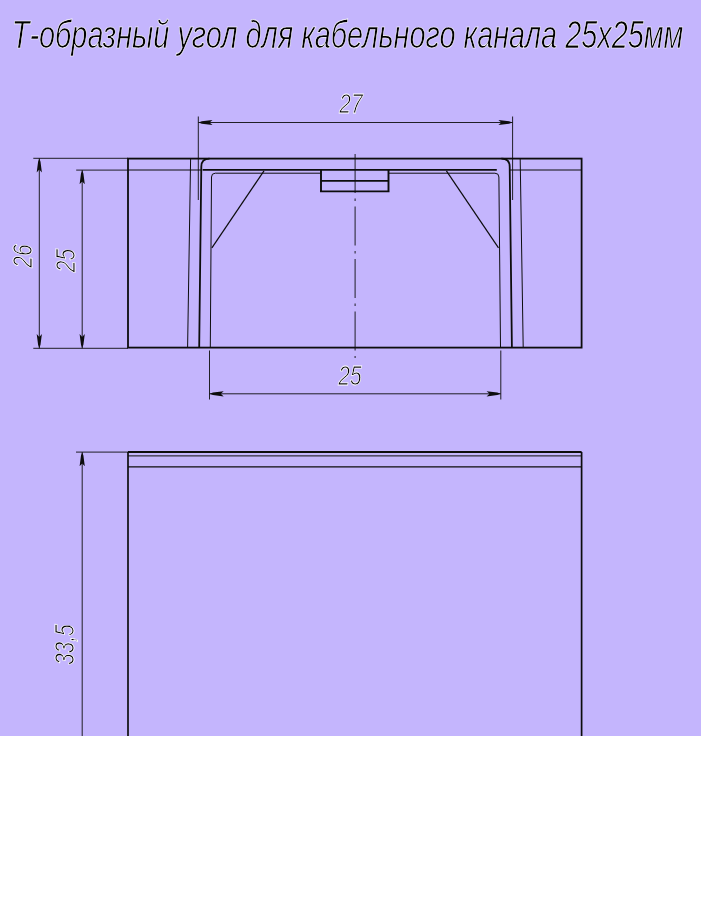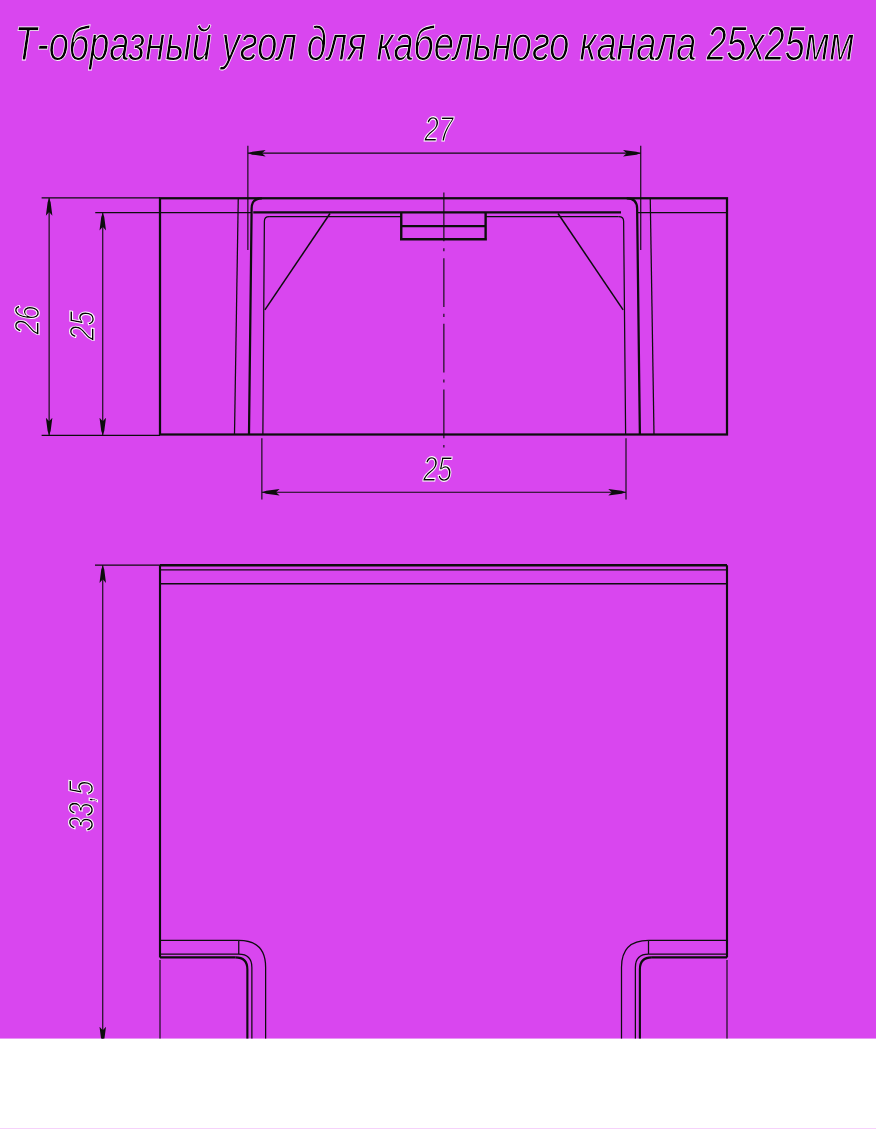--- a/index.html
+++ b/index.html
@@ -1,16 +1,16 @@
 <!DOCTYPE html>
 <html><head>
 <meta charset="utf-8">
 <style>
   html,body{margin:0;padding:0;background:#fff;}
-  .page{position:relative;width:701px;height:831px;background:#d946ef;overflow:hidden;}
+  .page{position:relative;width:701px;height:736px;background:#c4b5fd;overflow:hidden;}
   svg{position:absolute;left:0;top:0;}
   text{font-family:"Liberation Sans",sans-serif;font-style:italic;fill:#000;stroke:#fff;stroke-width:0.9;}
   text.ttl{stroke-width:0.7;}
 </style>
 </head>
 <body>
 <div class="page">
 <svg width="701" height="903" viewBox="0 0 701 903">
 <g fill="none" stroke="#0d0d0d" stroke-linecap="butt">
 

